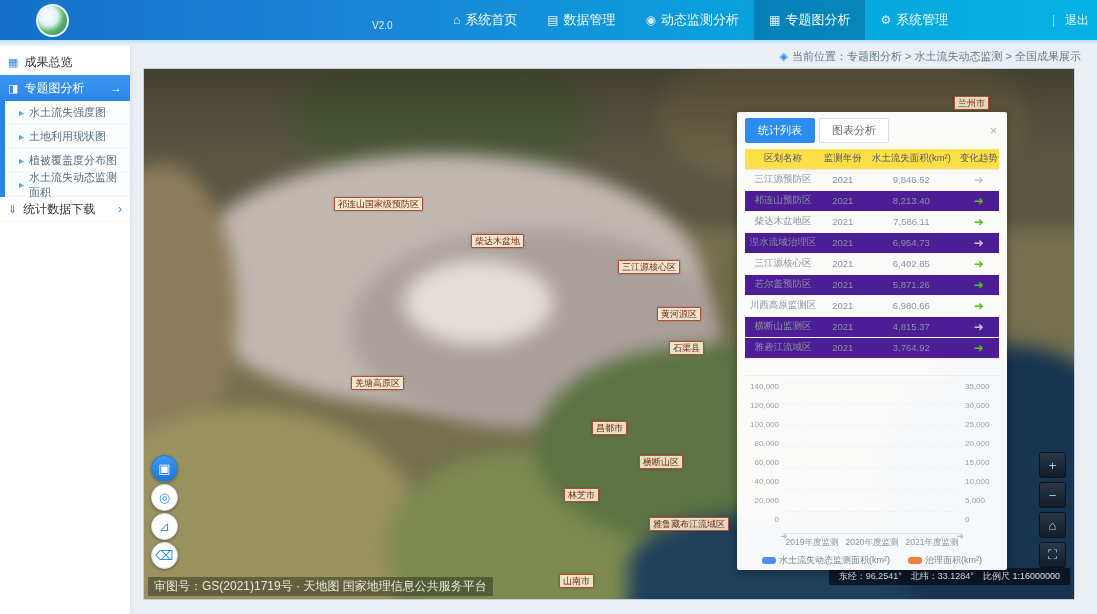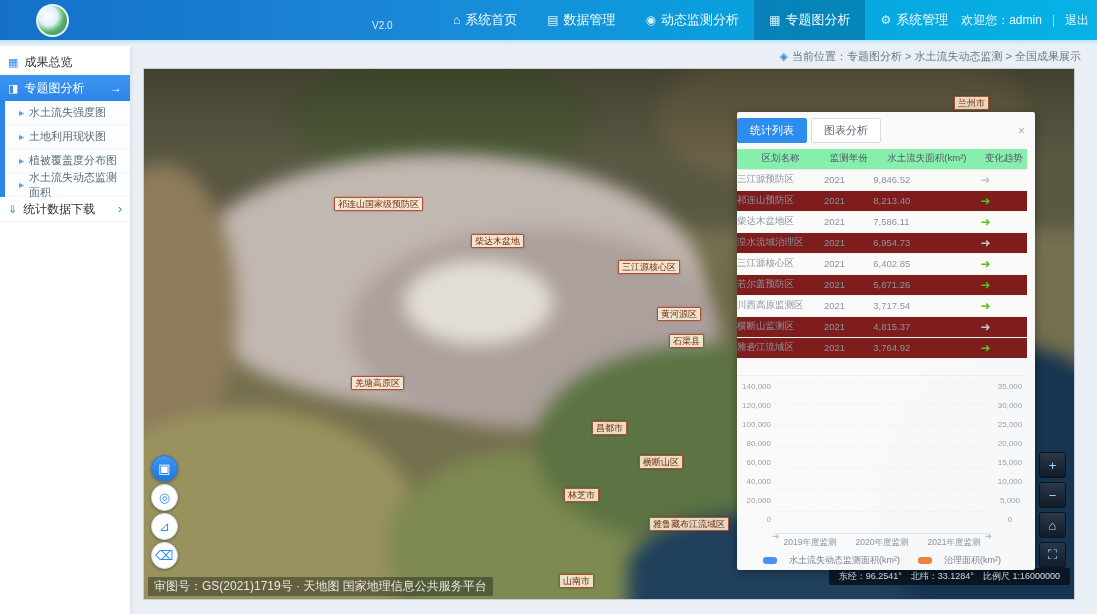--- a/index.html
+++ b/index.html
@@ -66,60 +66,60 @@
   .sq-tools { position:absolute; left:895px; top:383px; display:flex; flex-direction:column; gap:4px; }
   .sq-btn { width:27px; height:26px; background:linear-gradient(180deg,#2a3848,#131c28);
     color:#9fd4ff; border:1px solid #0c141d; border-radius:3px; display:flex; align-items:center;
     justify-content:center; font-size:13px; cursor:pointer; }
   .attribution { position:absolute; left:4px; bottom:3px; background:rgba(30,35,25,.45);
     color:#e8e8dd; font-size:12px; padding:1px 6px; white-space:nowrap; }
   .coord-bar { position:absolute; right:4px; bottom:14px; background:rgba(10,16,24,.82);
     color:#cfe3f5; font-size:9px; padding:2px 10px; border-radius:2px; white-space:nowrap; }
 
   
-  .panel { position:absolute; left:737px; top:112px; width:298px; height:458px;
+  .panel { position:absolute; left:737px; top:112px; width:270px; height:458px;
     background:rgba(255,255,255,.97); box-shadow:0 2px 10px rgba(0,0,0,.35); z-index:40;
-    border-radius:2px; padding:6px 8px 4px 0; }
+    border-radius:2px; padding:6px 8px 4px 8px; }
   .panel-tabs { display:flex; gap:4px; align-items:center; margin-bottom:6px; }
   .p-tab { font-size:11px; padding:4px 12px; border:1px solid #d8dde3; border-radius:2px;
     color:#667; background:#fff; cursor:pointer; }
   .p-tab.active { background:#2d8cf0; border-color:#2d8cf0; color:#fff; }
   .panel-close { margin-left:auto; color:#aab; font-size:12px; cursor:pointer; padding:0 2px; }
   table.data { width:100%; border-collapse:collapse; font-size:9.5px; table-layout:fixed; }
-  table.data th { background:#86efac; color:#556; font-weight:normal; height:20px;
+  table.data th { background:#fde047; color:#556; font-weight:normal; height:20px;
     border-bottom:1px solid #e4e8ec; white-space:nowrap; overflow:hidden; }
-  table.data td { height:21px; color:#8a94a0; border-bottom:1px solid #f2f4f6;
+  table.data td { height:21px; text-align:center; color:#8a94a0; border-bottom:1px solid #f2f4f6;
     white-space:nowrap; overflow:hidden; }
-  table.data tr.alt td { background:#7f1d1d; }
+  table.data tr.alt td { background:#4c1d95; }
   .trend { font-size:12px; line-height:12px; }
   .trend.up { color:#52c41a; } .trend.flat { color:#c0c6cc; }
   .col1{width:30%} .col2{width:17%} .col3{width:37%} .col4{width:16%}
 
   
   .chart { margin-top:16px; border-top:1px solid #eceff2; padding-top:6px; }
   .chart-body { display:flex; height:152px; }
   .axis { width:37px; display:flex; flex-direction:column; justify-content:space-between;
     font-size:8px; color:#99a2ab; padding-bottom:10px; }
   .axis.left { text-align:right; padding-right:3px; }
-  .axis.right { text-align:left; padding-left:3px;align-items:center; }
+  .axis.right { text-align:left; padding-left:3px; }
   .plot { flex:1; position:relative; border-bottom:1px solid #dfe4e8; }
   .gridline { position:absolute; left:0; right:0; border-top:1px dashed #eef1f4; }
   .groups { position:absolute; left:0; right:0; bottom:0; top:0; display:flex;
     justify-content:space-around; align-items:flex-end; }
   .group { display:flex; align-items:flex-end; }
   .bar { width:22px; }
   .bar.blue { background:linear-gradient(180deg,#a8d0ff,#4a90f5); }
   .bar.orange { width:17px; background:linear-gradient(180deg,#f8b886,#ef8040); }
   .axis-arrow { position:absolute; bottom:-8px; font-size:9px; color:#b9c0c7; }
   .axis-arrow.l { left:-2px; } .axis-arrow.r { right:-2px; }
   .cat-row { display:flex; justify-content:space-around; font-size:8.5px; color:#8a94a0;
     margin:3px 37px 0 37px; }
   .legend { display:flex; justify-content:center; gap:18px; margin-top:5px; font-size:9px;
     color:#7a848e; align-items:center; }
-  .legend-item { display:flex; align-items:center; gap:12px; cursor:pointer; }
+  .legend-item { display:flex; align-items:center; gap:3px; cursor:pointer; }
   .legend-pill { width:14px; height:7px; border-radius:3px; }
 </style>
 </head>
 <body>
 
 <div class="topbar">
   <div class="logo"></div>
   <div class="app-version">V2.0</div>
   <div class="nav-tabs" id="nav-tabs">
       <div class="nav-tab">
@@ -137,21 +137,20 @@
       <div class="nav-tab active">
         <span class="tab-ico">▦</span>
         <span>专题图分析</span>
       </div>
       <div class="nav-tab">
         <span class="tab-ico">⚙</span>
         <span>系统管理</span>
       </div>
     </div>
   <div class="user-area">
-    <span>欢迎您：admin</span>
     <span class="sep">|</span>
     <span class="logout">退出</span>
   </div>
 </div>
 <div class="topbar-strip"></div>
 
 <div class="breadcrumb">
   <span class="bc-ico">◈</span>
   <span>当前位置：专题图分析 &gt; 水土流失动态监测 &gt; 全国成果展示</span>
 </div>
@@ -206,21 +205,21 @@
   <div class="blob" style="left:62%;top:22%;width:28%;height:40%;background:#6d6a48;"></div>
   <div class="blob" style="left:52%;top:84%;width:46%;height:34%;background:#20405c;border-radius:30% 50% 0 0;"></div>
   <div class="blob" style="left:78%;top:52%;width:30%;height:55%;background:#1a3click;background:#173450;"></div>
   <div class="map-shade"></div>
 
   <div id="map-labels">
       <div class="map-label" style="left: 190px; top: 128px;">祁连山国家级预防区</div>
       <div class="map-label" style="left: 327px; top: 165px;">柴达木盆地</div>
       <div class="map-label" style="left: 474px; top: 191px;">三江源核心区</div>
       <div class="map-label" style="left: 513px; top: 238px;">黄河源区</div>
-      <div class="map-label" style="left: 525px; top: 265px;">石渠县</div>
+      <div class="map-label" style="left: 525px; top: 272px;">石渠县</div>
       <div class="map-label" style="left: 207px; top: 307px;">羌塘高原区</div>
       <div class="map-label" style="left: 448px; top: 352px;">昌都市</div>
       <div class="map-label" style="left: 495px; top: 386px;">横断山区</div>
       <div class="map-label" style="left: 420px; top: 419px;">林芝市</div>
       <div class="map-label" style="left: 505px; top: 448px;">雅鲁藏布江流域区</div>
       <div class="map-label" style="left: 810px; top: 27px;">兰州市</div>
       <div class="map-label" style="left: 415px; top: 505px;">山南市</div>
     </div>
 
   <div class="round-tools" id="round-tools">
@@ -311,21 +310,21 @@
         </tr>
         <tr class="alt">
           <td>若尔盖预防区</td>
           <td>2021</td>
           <td>5,871.26</td>
           <td><span class="trend up">➜</span></td>
         </tr>
         <tr>
           <td>川西高原监测区</td>
           <td>2021</td>
-          <td>3,717.54</td>
+          <td>6,980.66</td>
           <td><span class="trend up">➜</span></td>
         </tr>
         <tr class="alt">
           <td>横断山监测区</td>
           <td>2021</td>
           <td>4,815.37</td>
           <td><span class="trend flat">➜</span></td>
         </tr>
         <tr class="alt">
           <td>雅砻江流域区</td>

